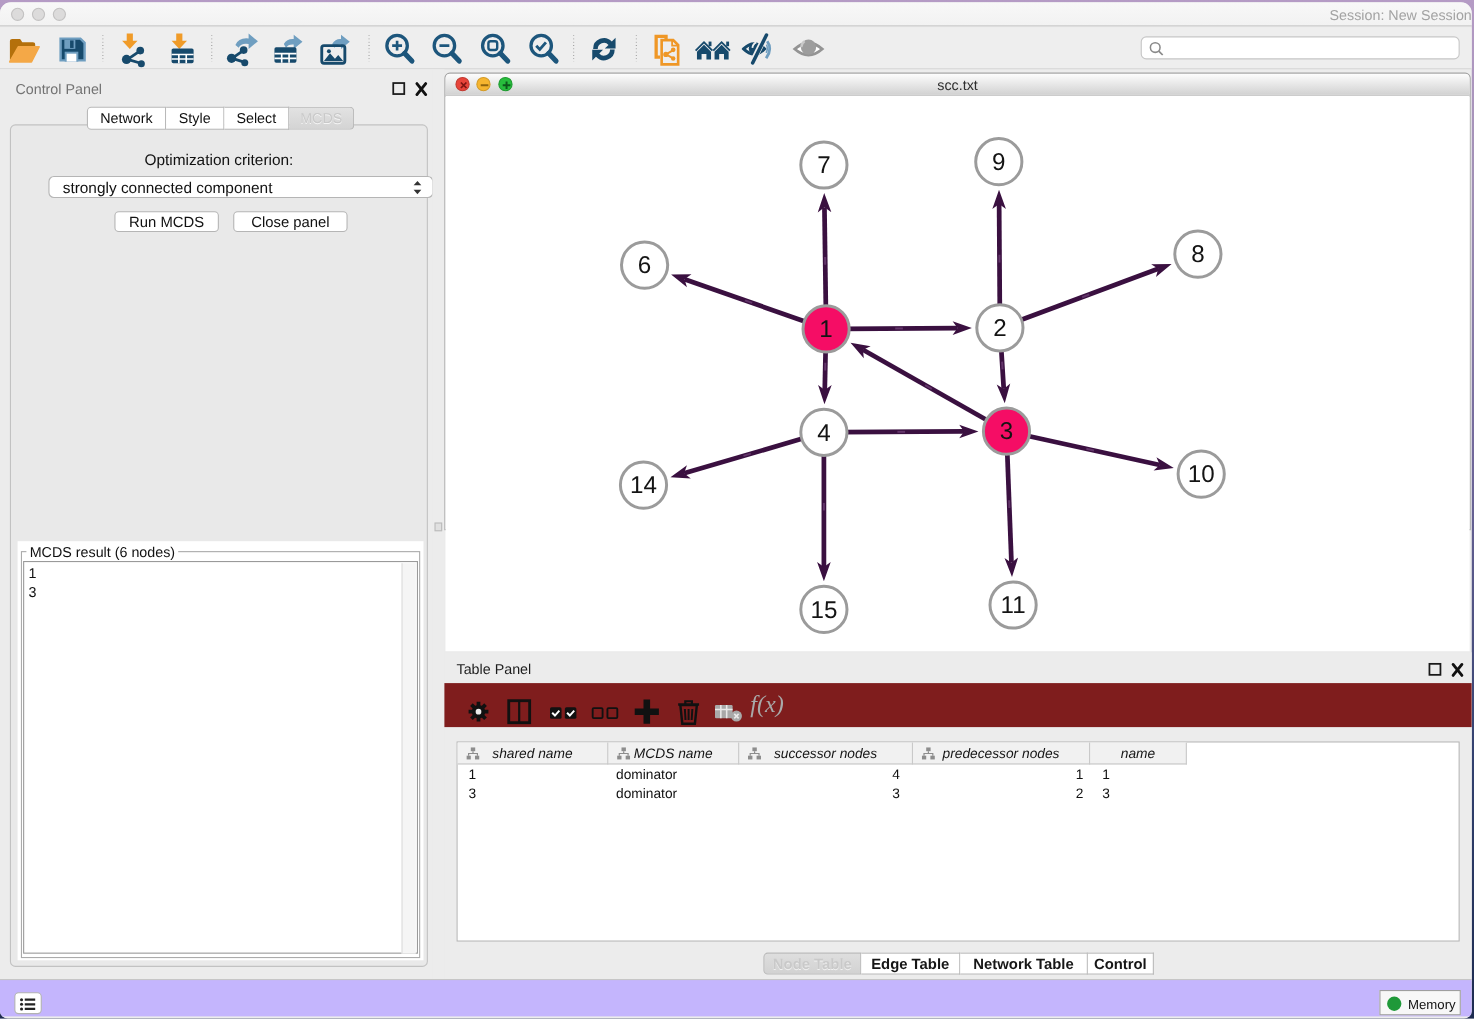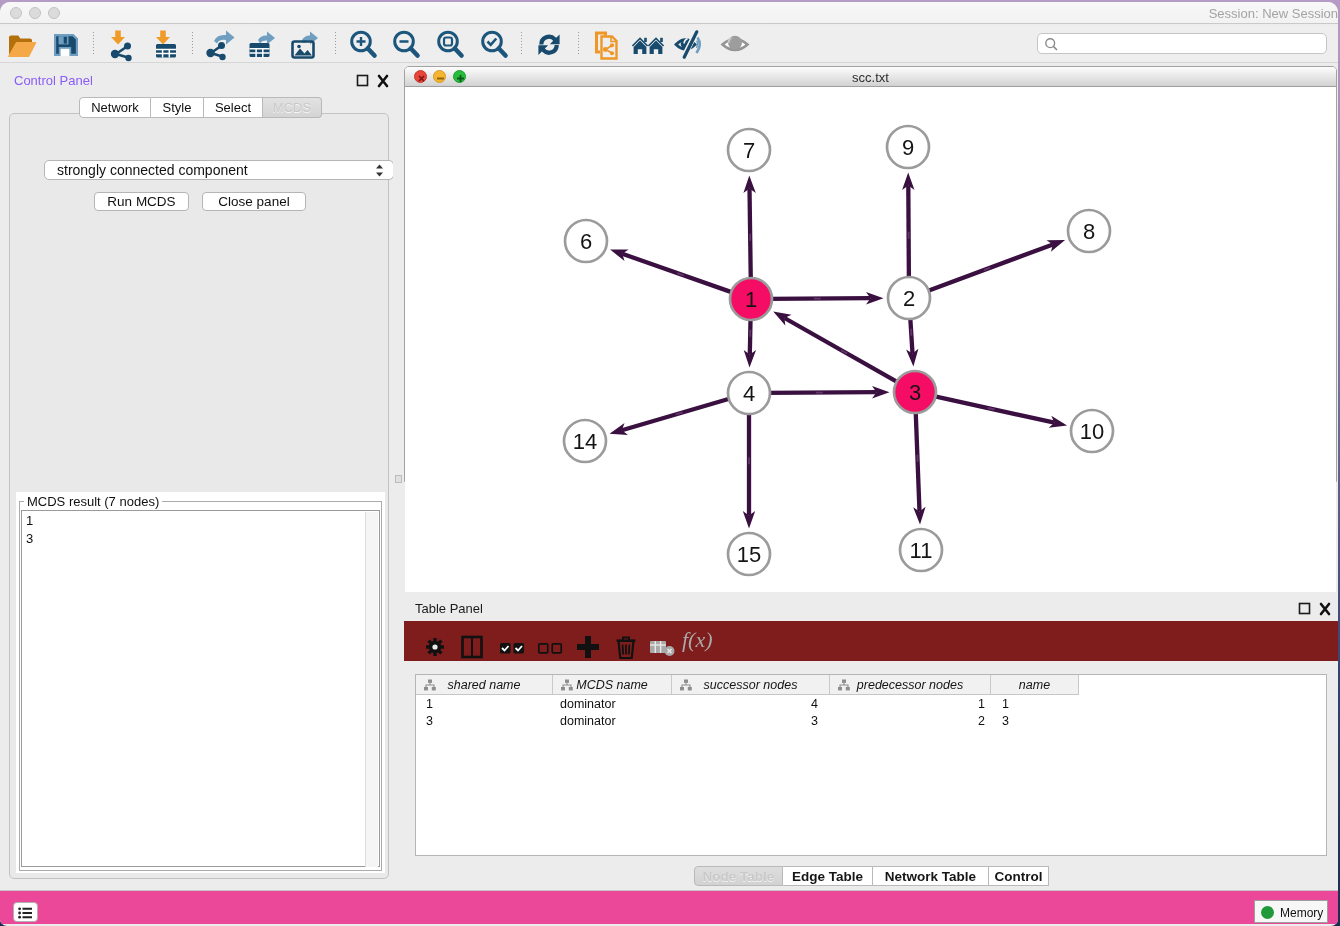--- a/index.html
+++ b/index.html
@@ -7,41 +7,41 @@
 body { font-family:"Liberation Sans", sans-serif; background:linear-gradient(180deg,#b59bc5 0%,#a08fb5 18%,#70679a 45%,#31406e 75%,#1d2b50 100%); }
 #win { position:absolute; left:0; top:2px; width:1338px; height:924px; background:#ececec; border-radius:10px 10px 7px 7px; overflow:hidden; }
 #titlebar { position:absolute; left:0; top:0; width:100%; height:22px; background:linear-gradient(#f8f8f8,#f2f2f2); border-bottom:1px solid #c9c9c9; }
 .tl { position:absolute; top:5px; width:12px; height:12px; border-radius:50%; background:#dcdbdb; border:1px solid #c3c2c2; }
 #wtitle { position:absolute; top:4px; left:0; width:100%; text-align:right; font-size:13px; color:#a3a3a3; }
 #toolbar { position:absolute; left:0; top:23px; width:100%; height:38px; background:#eeeeee; border-bottom:1px solid #d6d6d6; }
 .tbi { position:absolute; top:3px; }
 .tsep { position:absolute; top:7px; width:1px; height:24px; background-image:linear-gradient(#9a9a9a 33%, rgba(0,0,0,0) 0%); background-size:1px 3px; }
 #searchbox { position:absolute; left:1037px; top:8px; width:290px; height:21px; background:#fff; border:1px solid #c6c6c6; border-radius:5px; }
 #cpanel { position:absolute; left:0; top:61px; width:393px; height:829px; background:#ececec; }
-#cpheader { position:absolute; left:14px; top:10px; font-size:13px; color:#8b5cf6; }
+#cpheader { position:absolute; left:14px; top:10px; font-size:13px; color:#737373; }
 .tab { position:absolute; top:34px; height:21px; border:1px solid #b9b9b9; border-left:none; background:#fff; font-size:13px; color:#111; text-align:center; line-height:20px; }
 #subpanel { position:absolute; left:9px; top:50px; width:380px; height:766px; background:#e9e9e9; border:1px solid #c2c2c2; border-radius:5px; }
-.btn { position:absolute; height:19px; background:#fff; border:1px solid #b5b5b5; border-radius:4px; font-size:13.5px; color:#111; text-align:center; line-height:17px; }
+.btn { position:absolute; height:19px; background:#fff; border:1px solid #b5b5b5; border-radius:4px; font-size:13.5px; color:#111; text-align:center; line-height:17px;margin-left:10px; }
 #vsplit { position:absolute; left:393px; top:61px; width:11px; height:829px; background:#ececec; }
 #netframe { position:absolute; left:404px; top:64px; width:933px; height:416px; border:1px solid #a2a2a2; border-radius:5px 5px 0 0; background:#fff; }
 #nettitle { position:absolute; left:0; top:0; width:100%; height:20px; background:linear-gradient(#fdfdfd,#d2d2d2); border-bottom:1px solid #9f9f9f; border-radius:4px 4px 0 0; }
 .mbtn { position:absolute; top:2.5px; width:13px; height:13px; border-radius:50%; text-align:center; }
 #netcanvas { position:absolute; left:0; top:21px; width:931px; height:504px; background:#fff; }
 #tablepanel { position:absolute; left:404px; top:591px; width:934px; height:299px; background:#ececec; }
 #tptitle { position:absolute; left:11px; top:8px; font-size:13px; color:#1c1c1c; }
 #tptools { position:absolute; left:0; top:28px; width:100%; height:40px; background:#7f1d1d; }
 #tbl { position:absolute; left:11px; top:81px; width:912px; height:182px; background:#fff; border:1px solid #b5b5b5; }
 #tblhead { position:absolute; left:0; top:0; width:663px; height:20px; background:#f1f1f1; border-bottom:1px solid #c6c6c6;font-style:italic; }
 .hcell { position:absolute; top:0; height:20px; border-right:1px solid #c9c9c9; font-size:12.5px; color:#141414; }
 .hcell span { position:absolute; top:3px; width:100%; text-align:center; }
 .hicon { position:absolute; left:8px; top:4px; }
 .trow { position:absolute; width:100%; height:17px; font-size:12.5px; color:#111; }
 .tc { position:absolute; top:1px; }
 .btab { position:absolute; top:273px; height:20px; border:1px solid #b9b9b9; border-left:none; background:#fff; font-size:13.5px; font-weight:bold; color:#161616; text-align:center; line-height:19px; }
-#statusbar { position:absolute; left:0; top:888px; width:1338px; height:34px; border-top:1px solid #c6c6c6; background:#ec4899; }
+#statusbar { position:absolute; left:0; top:888px; width:1338px; height:34px; border-top:1px solid #c6c6c6; background:#c4b5fd; }
 </style>
 </head>
 <body>
 <div id="win">
 <div id="titlebar">
   <div class="tl" style="left:10px"></div>
   <div class="tl" style="left:29px"></div>
   <div class="tl" style="left:48px"></div>
   <div id="wtitle">Session: New Session</div>
 </div>
@@ -175,31 +175,32 @@
   <div id="cpheader">Control Panel</div>
   <svg style="position:absolute;left:356px;top:11px" width="34" height="14" viewBox="0 0 34 14">
     <rect x="1.5" y="1.5" width="10" height="10" fill="none" stroke="#1a1a1a" stroke-width="1.6"></rect>
     <path d="M23 2 L31 12 M31 2 L23 12" stroke="#111" stroke-width="2.6" stroke-linecap="round"></path>
   </svg>
   <div id="subpanel"></div>
   <div class="tab" style="left:79px;width:72px;border-left:1px solid #b9b9b9;border-radius:4px 0 0 4px">Network</div>
   <div class="tab" style="left:151px;width:53px">Style</div>
   <div class="tab" style="left:204px;width:59px">Select</div>
   <div class="tab" style="left:263px;width:59px;border-radius:0 4px 4px 0;background:linear-gradient(#e2e2e2,#d4d4d4);color:#c9c9c9;text-shadow:0 1px 0 #f5f5f5">MCDS</div>
+  <div style="position:absolute;left:9px;top:74px;width:380px;text-align:center;font-size:14px;color:#111">Optimization criterion:</div>
   <div style="position:absolute;left:44px;top:97px;width:350px;height:20px;background:#fff;border:1px solid #b5b5b5;border-radius:5px;font-size:14px;color:#111;line-height:18px;padding-left:12px">strongly connected component
     <svg style="position:absolute;right:8px;top:2px" width="11" height="15" viewBox="0 0 11 15">
       <path d="M2 5.5 L5.5 1.5 L9 5.5 Z" fill="#333"></path>
       <path d="M2 9.5 L5.5 13.5 L9 9.5 Z" fill="#333"></path>
     </svg>
   </div>
   <div class="btn" style="left:94px;top:129px;width:95px">Run MCDS</div>
   <div class="btn" style="left:202px;top:129px;width:104px">Close panel</div>
   <div style="position:absolute;left:16px;top:429px;width:369px;height:381px;background:#fff">
     <div style="position:absolute;left:3px;top:9px;width:363px;height:370px;border:1px solid #ababab"></div>
-    <div style="position:absolute;left:8px;top:2px;font-size:13px;color:#111;background:#fff;padding:0 3px">MCDS result (7 nodes)</div>
+    <div style="position:absolute;left:8px;top:2px;font-size:13px;color:#111;background:#fff;padding:0 3px">MCDS result (6 nodes)</div>
     <div style="position:absolute;left:5px;top:18px;width:359px;height:357px;border:1px solid #9a9a9a;background:#fff">
       <div style="position:absolute;left:4px;top:1px;font-size:13px;line-height:18px;color:#111">1<br>3</div>
       <div style="position:absolute;right:1px;top:1px;width:13px;height:355px;background:#f5f5f5;border-left:1px solid #dcdcdc"></div>
     </div>
   </div>
 </div>
 <div id="vsplit">
   <div style="position:absolute;left:2px;top:412px;width:7px;height:8px;background:#e0e0e0;border:1px solid #bbb"></div>
 </div>
 <div id="netframe">

